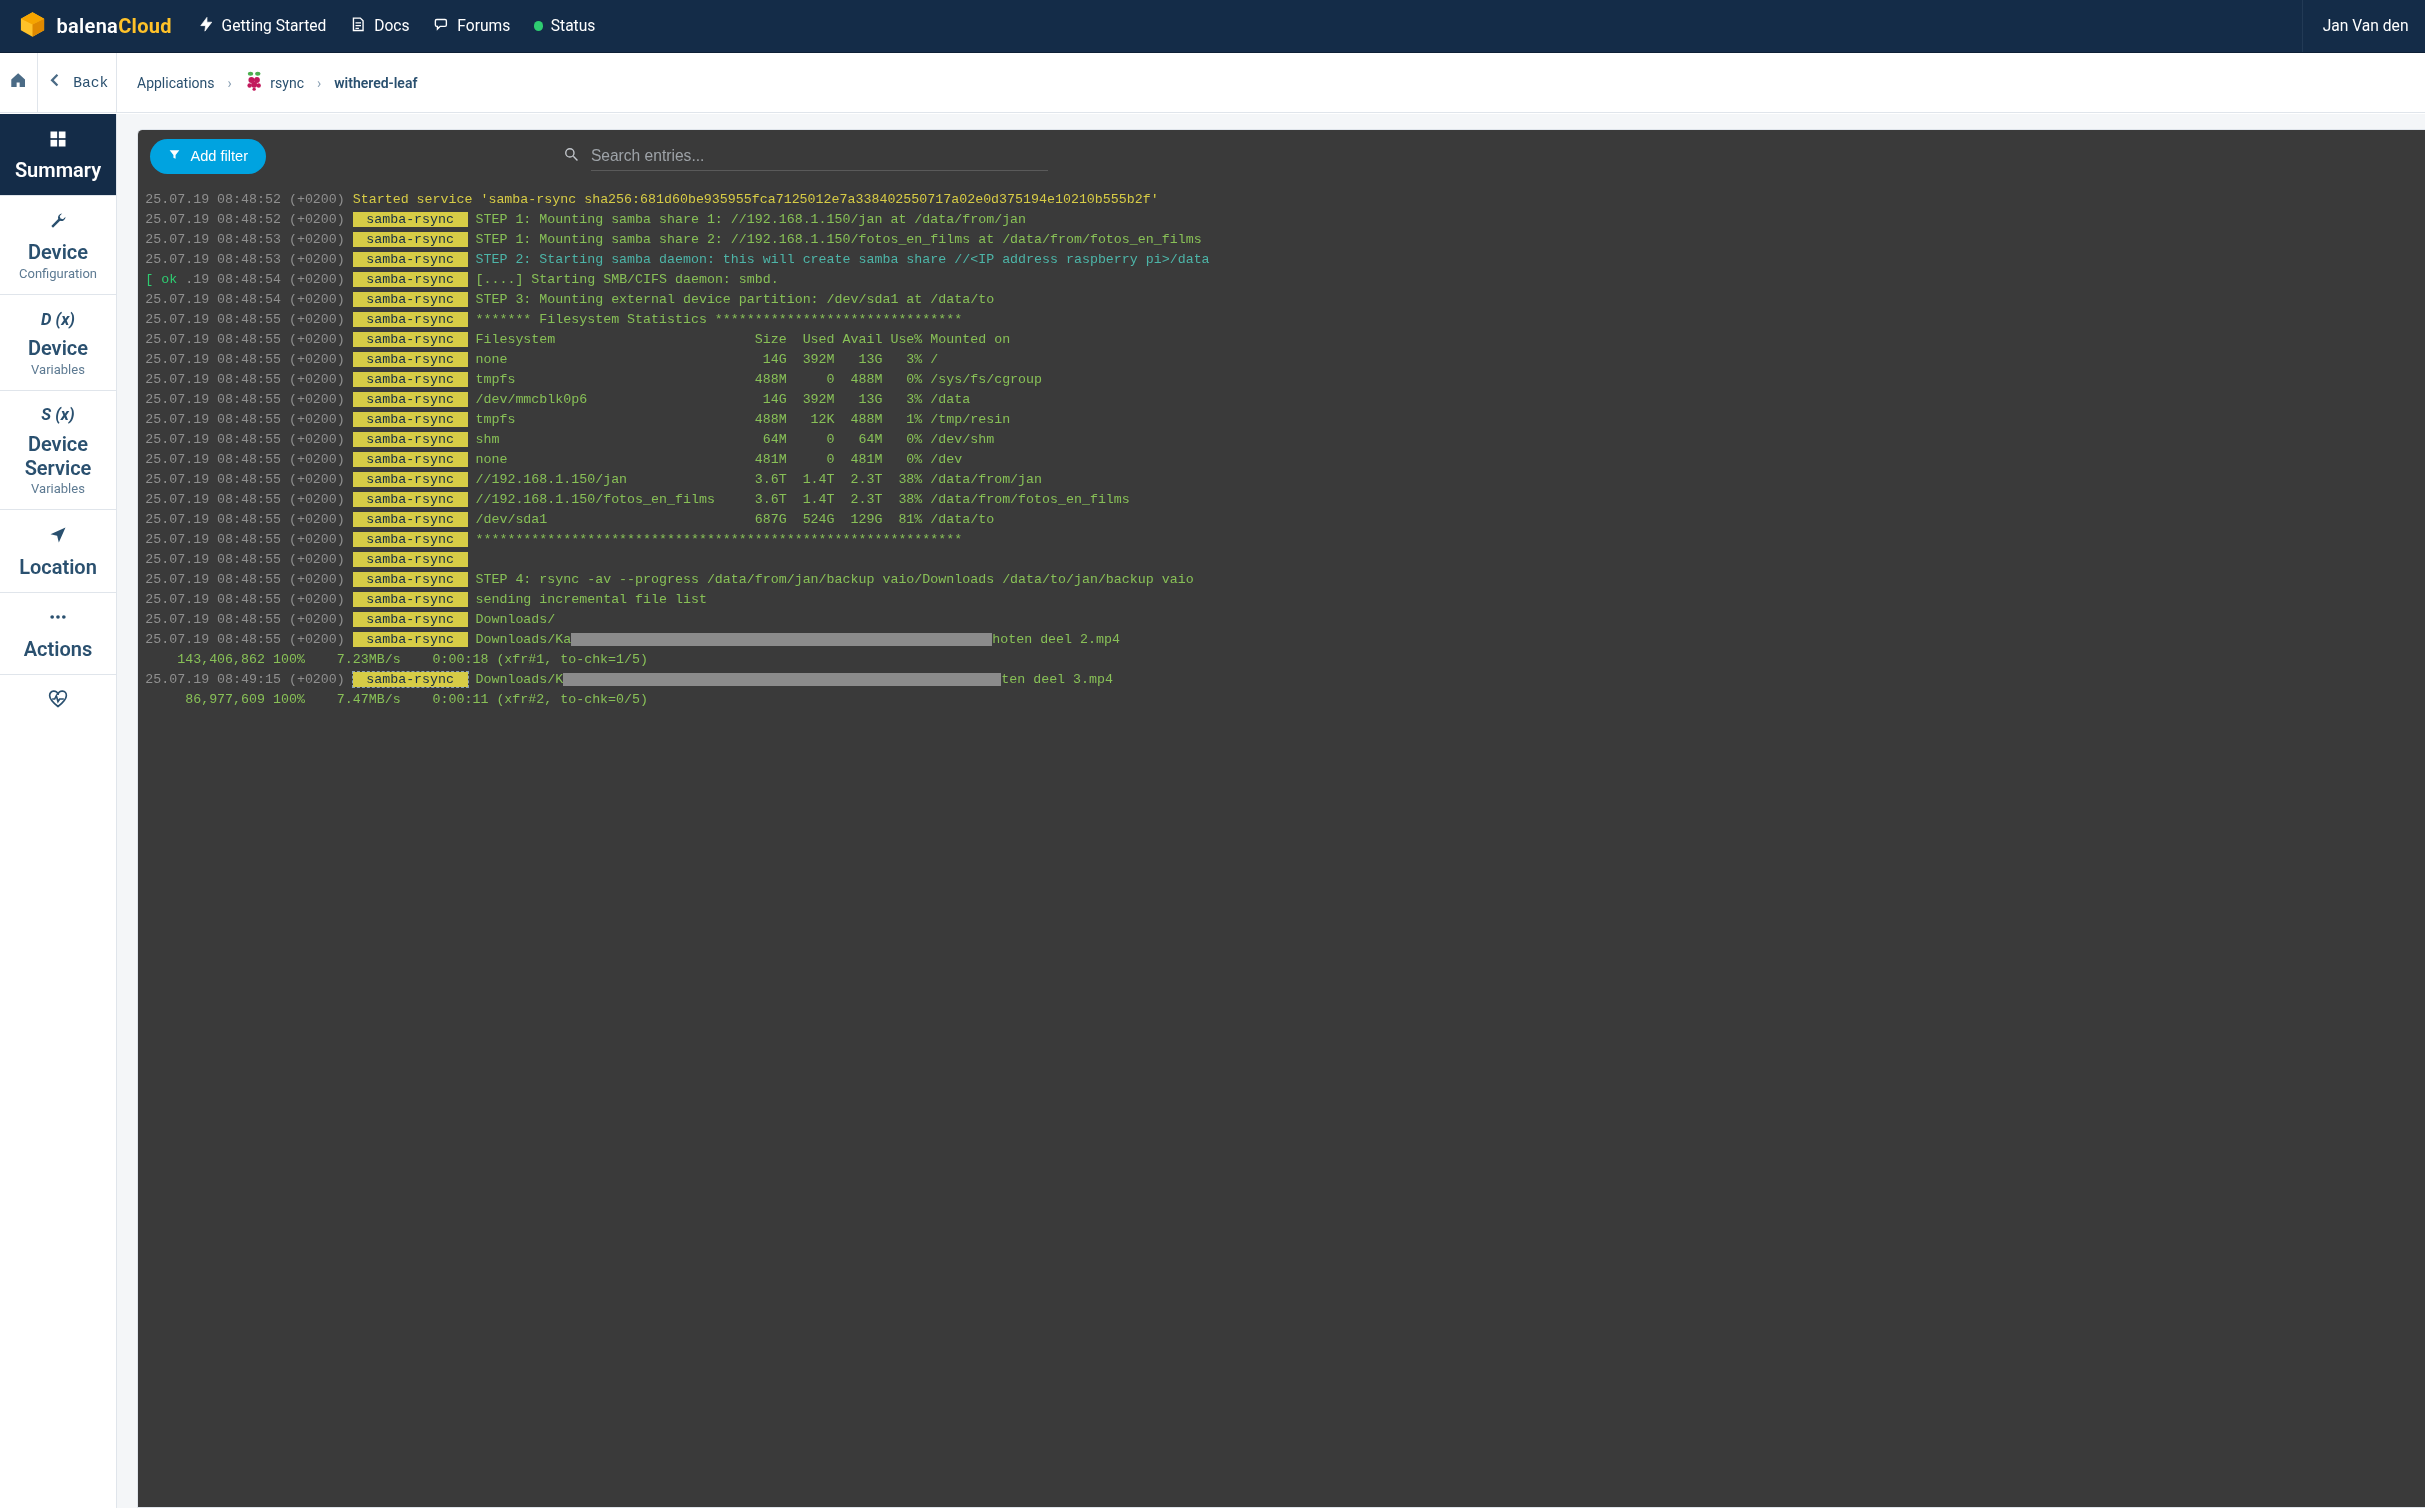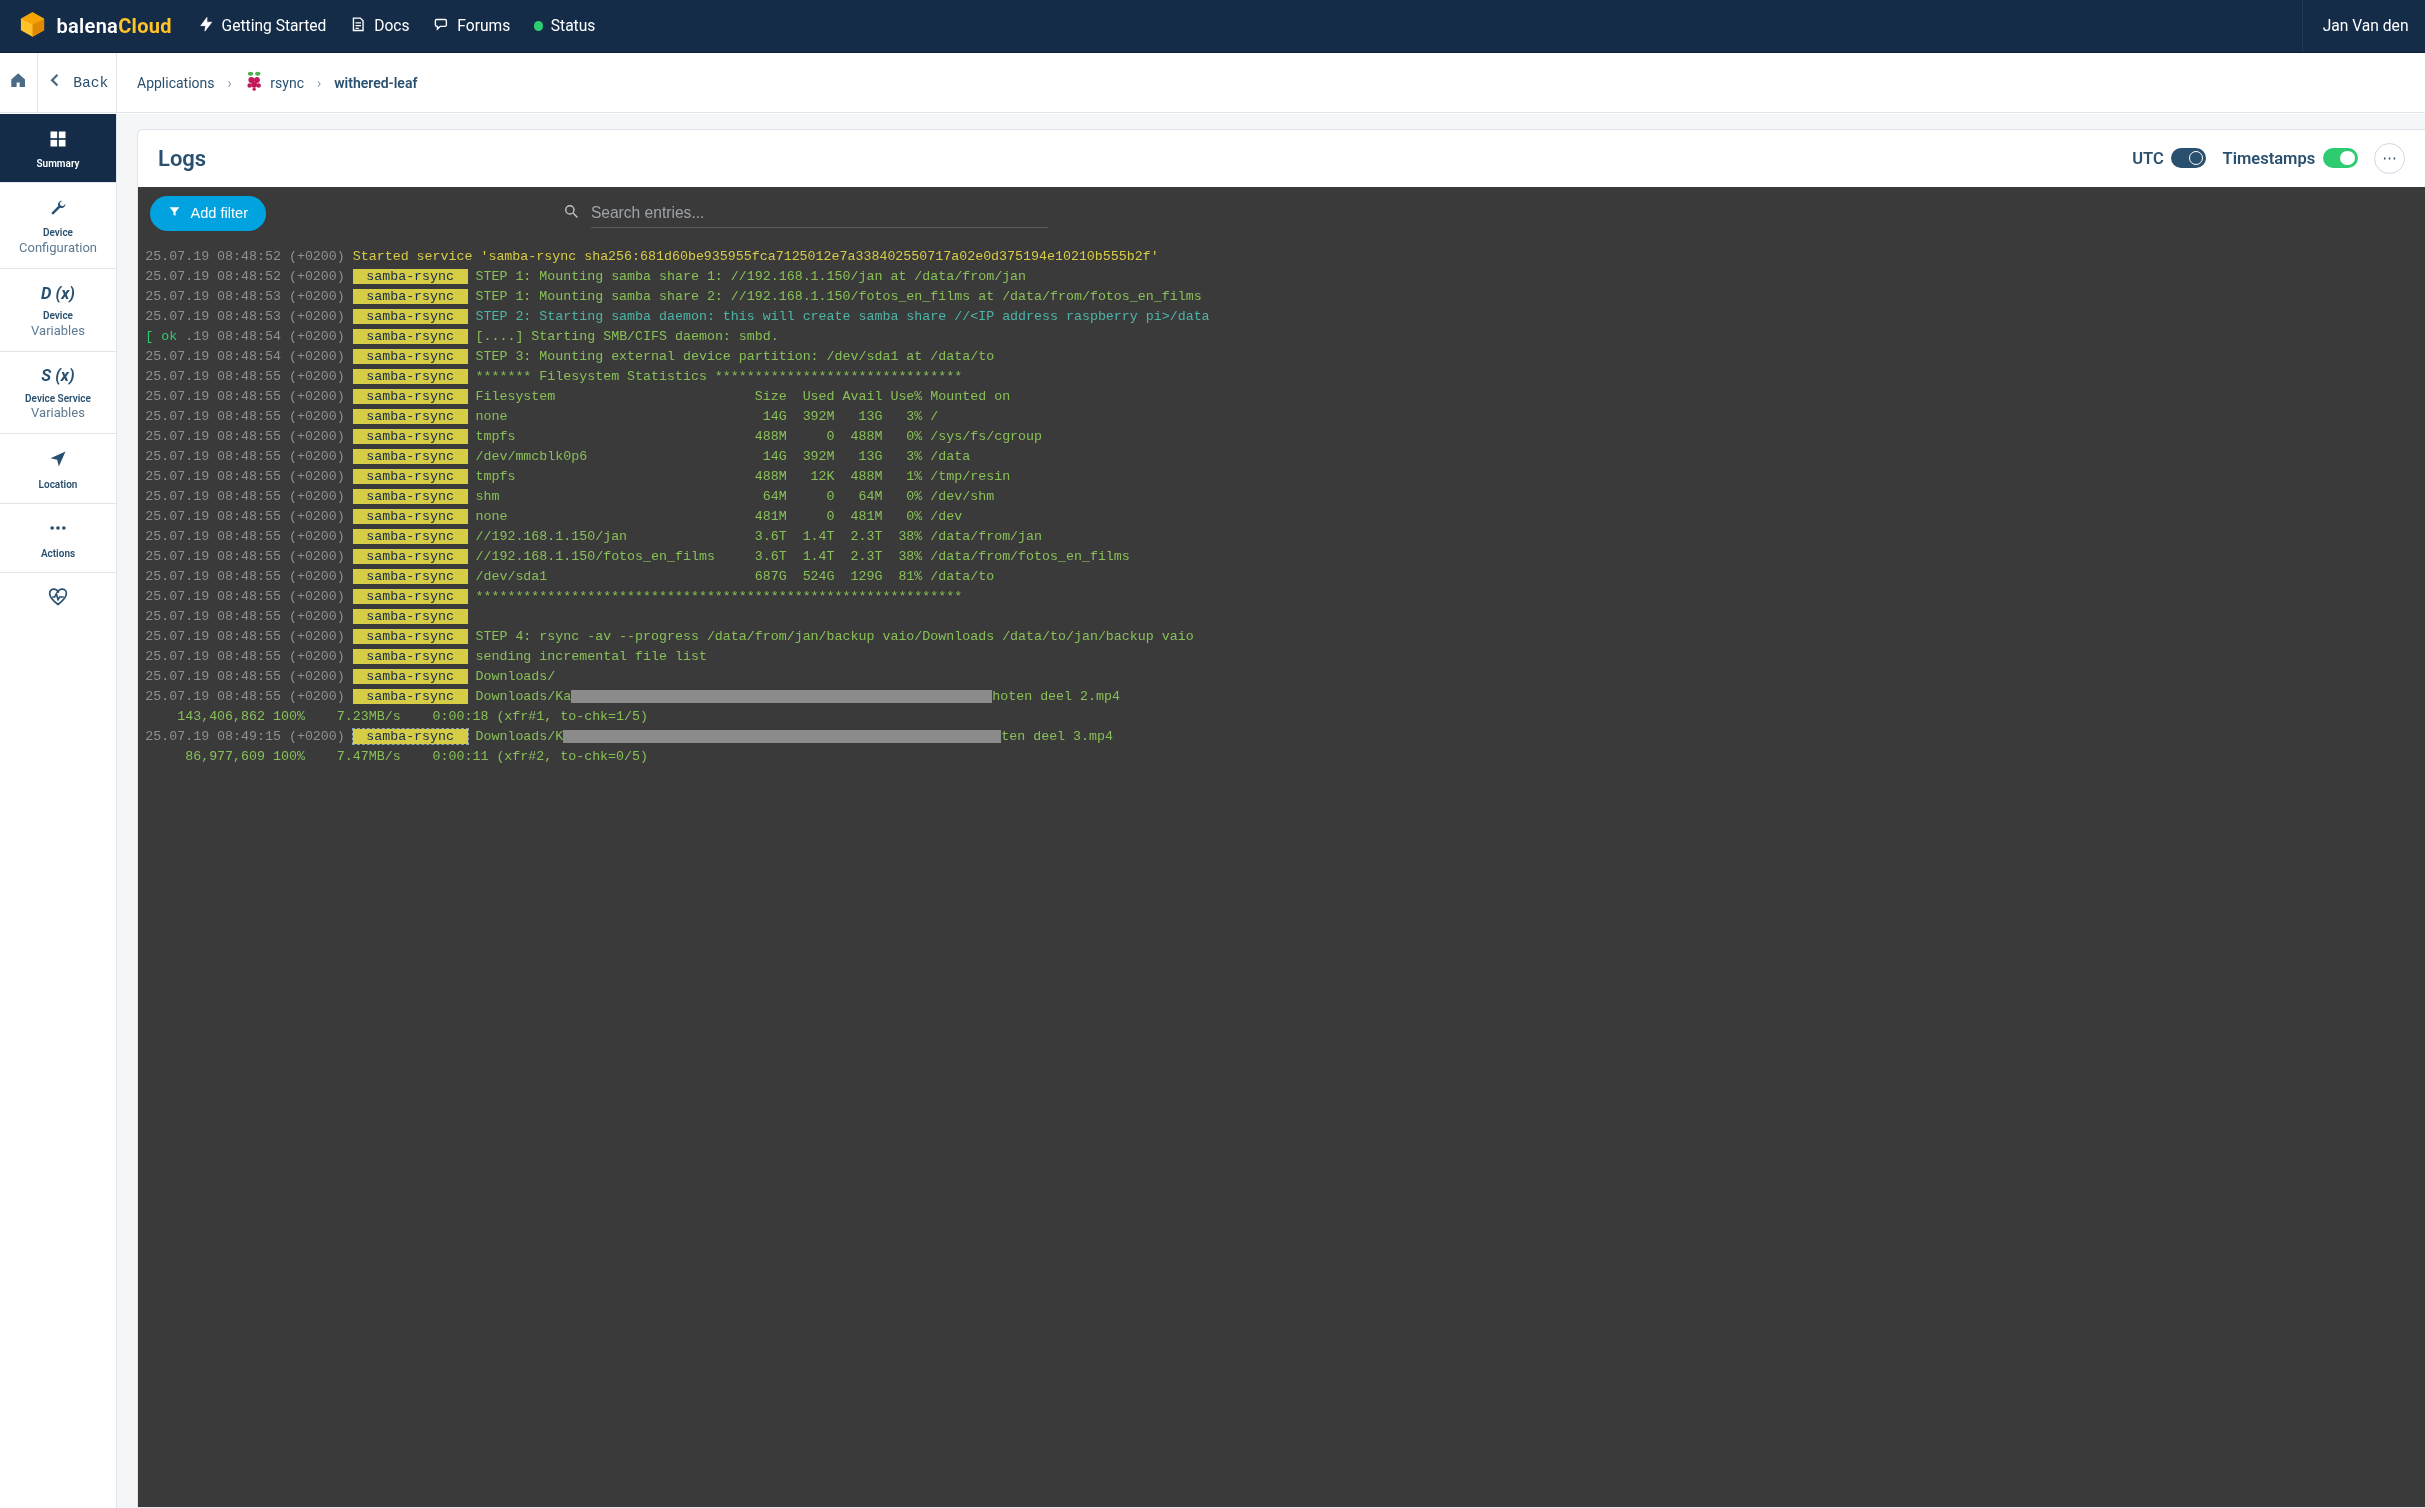--- a/index.html
+++ b/index.html
@@ -74,21 +74,21 @@
     display:flex; flex-direction:column;
     overflow-y:auto;
   }
   .side-item {
     padding:14.6px 5.5px 13px 5.5px; text-align:center; cursor:pointer;
     border-bottom:0.9px solid #e0e5eb;
     color:#2a506f;
     display:flex; flex-direction:column; align-items:center; gap:5.5px;
   }
   .side-item svg { width:20px; height:20px; fill:#2a506f; }
-  .side-item .title { font-size:10px; font-weight:600; }
+  .side-item .title { font-size:20px; font-weight:600; }
   .side-item .subtitle { font-size:13px; font-weight:400; color:#5d7a92; margin-top:-3.7px; }
   .side-item.active { background:#142c48; color:#fff; }
   .side-item.active svg { fill:#fff; }
   .side-italic { font-style:italic; font-weight:700; font-size:16.5px; margin-bottom:1.8px; }
   .side-sx { font-style:italic; font-weight:700; font-size:16.5px; margin-bottom:1.8px; }
 
   
   .content {
     flex:1; display:flex; flex-direction:column;
     padding: 14.6px 0 0 20px;
@@ -308,40 +308,20 @@
         <svg viewBox="0 0 24 24">
             <path d="M12 21 C7 17 2 13 2 8 a5 5 0 0 1 10 -1 a5 5 0 0 1 10 1 c0 5 -5 9 -10 13 z" fill="none" stroke="#2a506f" stroke-width="2"></path>
             <path d="M5 12 h3 l2 -4 2 7 2 -3 h5" fill="none" stroke="#2a506f" stroke-width="2"></path>
           </svg>
       </span>
     </div>
   </div>
 
   <div class="content">
     <div class="panel">
-      <div class="panel-head">
-        <div class="panel-title">Logs</div>
-        <div class="panel-controls">
-          <div class="ctl">
-            <span>UTC</span>
-            <span class="toggle off">
-                <span class="knob"></span>
-              </span>
-          </div>
-          <div class="ctl">
-            <span>Timestamps</span>
-            <span class="toggle on">
-                <span class="knob"></span>
-              </span>
-          </div>
-          <div class="more-circle">
-            <span>⋯</span>
-          </div>
-        </div>
-      </div>
 
       <div class="log-wrap">
         <div class="log-toolbar">
           <button class="add-filter">
             <span>
               <svg width="13" height="13" viewBox="0 0 24 24" fill="#fff">
                   <path d="M3 4 h18 l-7 9 v7 l-4 -2 v-5 z"></path>
                 </svg>
             </span>
             <span>Add filter</span>

